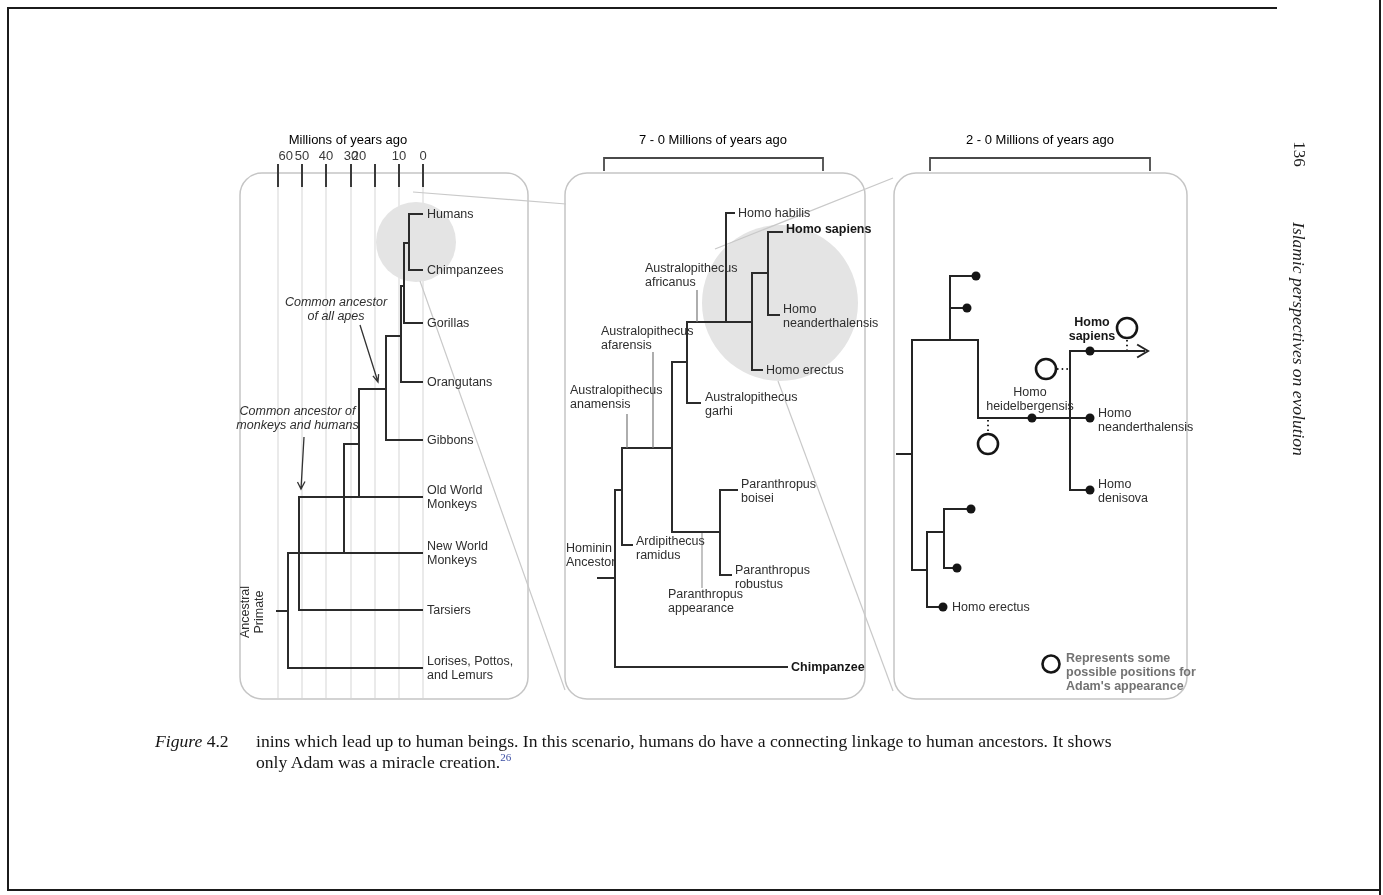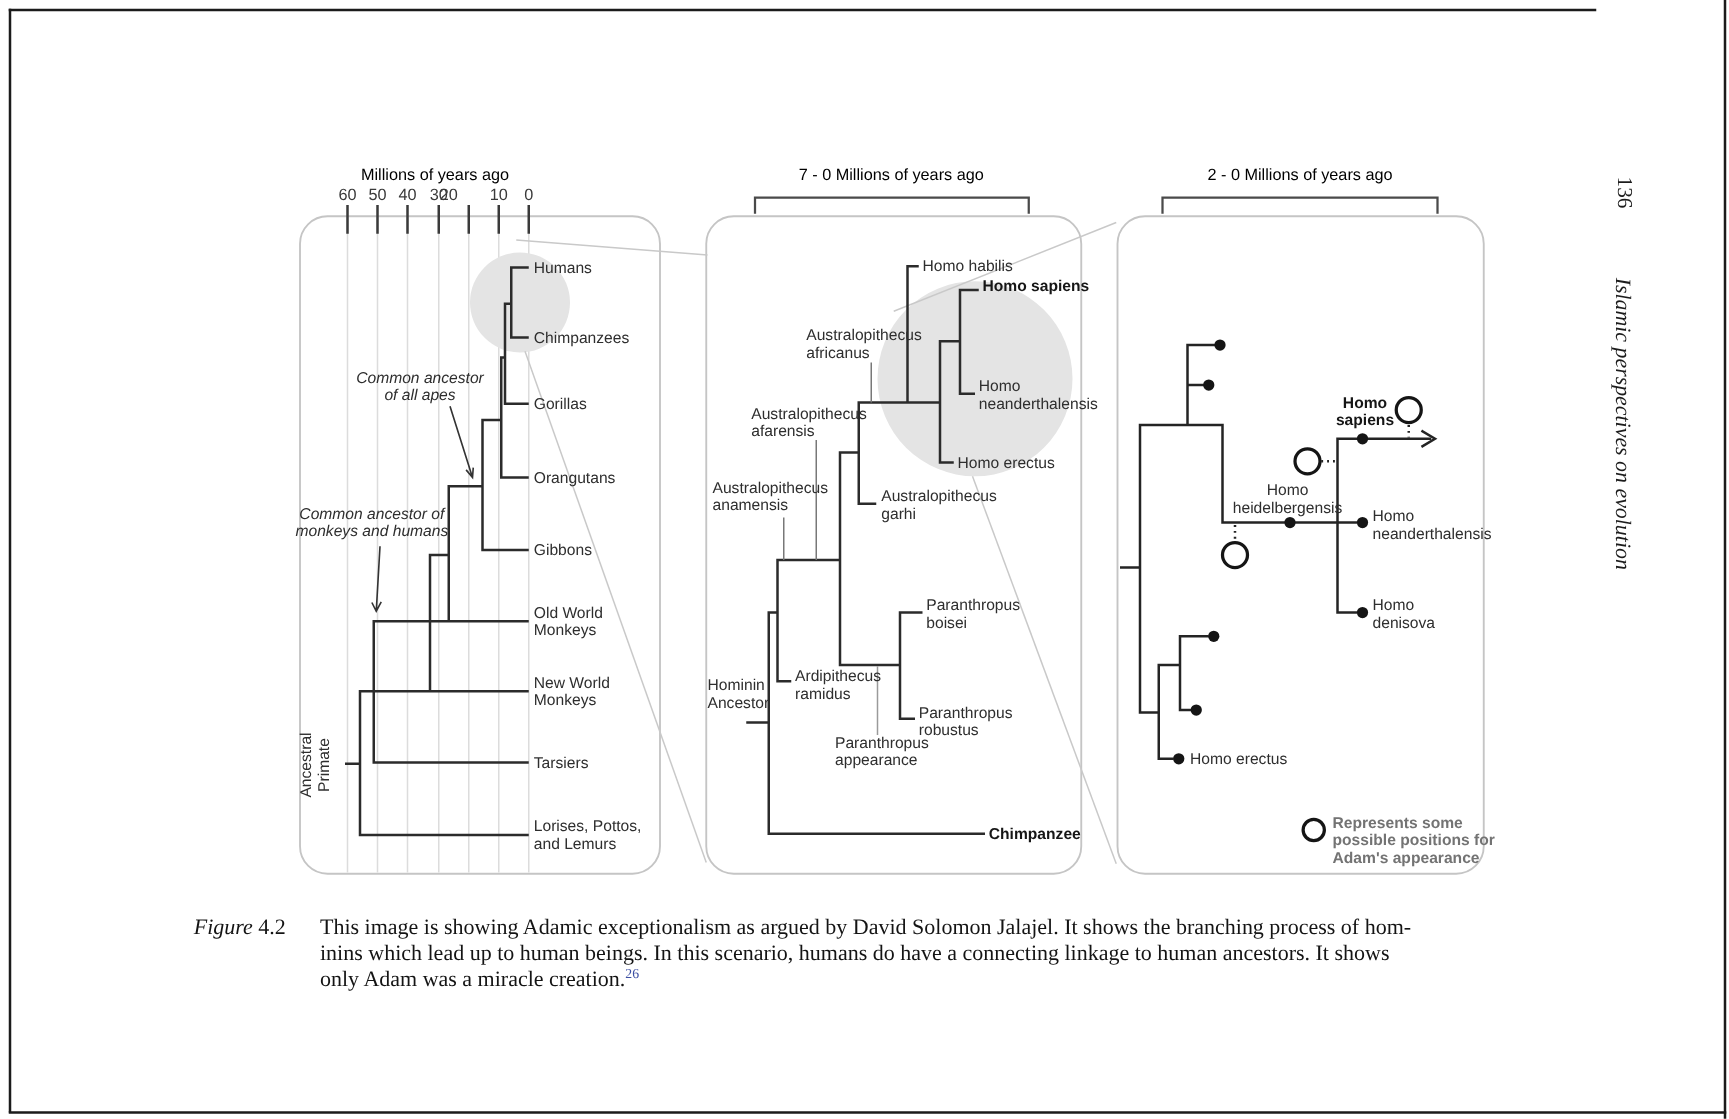--- a/index.html
+++ b/index.html
@@ -134,21 +134,21 @@
 
   <g fill="#ffffff" stroke="#151515" stroke-width="2.6">
     <circle cx="1127" cy="328" r="10"></circle>
     <circle cx="1046" cy="369" r="10"></circle>
     <circle cx="988" cy="444" r="10"></circle>
     <circle cx="1051" cy="664" r="8.5"></circle>
   </g>
 </svg>
 
 <div class="panel-title" style="left:248px;top:132px;width:200px;">Millions of years ago</div>
-<div class="tick-num" style="left:263px;top:149px;">60</div>
+<div class="tick-num" style="left:263px;top:149px;text-align:right;">60</div>
 <div class="tick-num" style="left:287px;top:149px;">50</div>
 <div class="tick-num" style="left:311px;top:149px;">40</div>
 <div class="tick-num" style="left:336px;top:149px;">30</div>
 <div class="tick-num" style="left:344px;top:149px;">20</div>
 <div class="tick-num" style="left:384px;top:149px;">10</div>
 <div class="tick-num" style="left:408px;top:149px;">0</div>
 
 <div class="lbl nw" style="left:427px;top:207px;">Humans</div>
 <div class="lbl nw" style="left:427px;top:263px;">Chimpanzees</div>
 <div class="lbl nw" style="left:427px;top:316px;">Gorillas</div>
@@ -201,16 +201,15 @@
 </div>
 
 <div class="pagenum rot-cw" style="left:1269px;top:143px;">136</div>
 <div class="runhead rot-cw" style="left:1144px;top:328px;">Islamic perspectives on evolution</div>
 
 <div class="cap cap-label">
   <span class="it">Figure</span>
   <span>4.2</span>
 </div>
 <div class="cap cap-body">
-  <div>This image is showing Adamic exceptionalism as argued by David Solomon Jalajel. It shows the branching process of hom-</div>
   <div>inins which lead up to human beings. In this scenario, humans do have a connecting linkage to human ancestors. It shows</div>
   <div><span>only Adam was a miracle creation.</span><sup class="fn" style="color:#3b4ea3;">26</sup></div>
 </div>
 
 </body></html>

